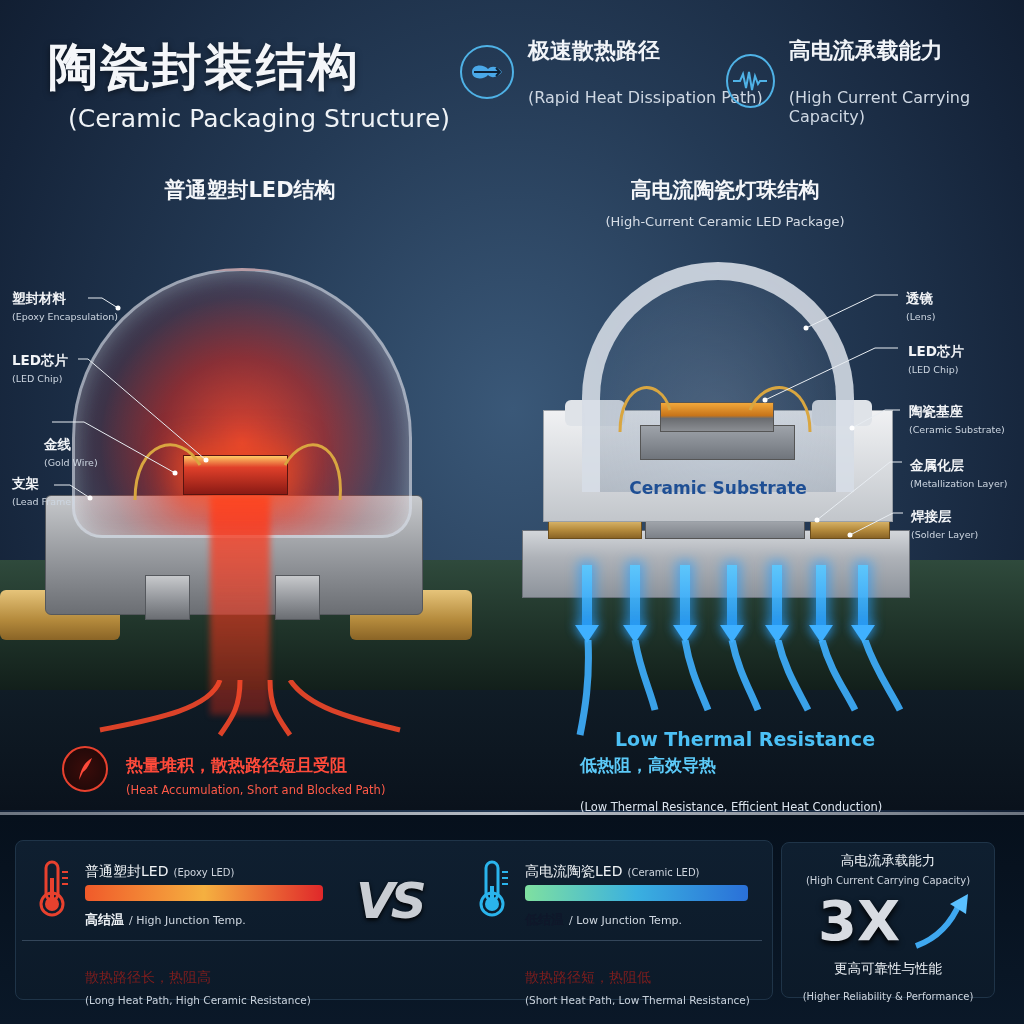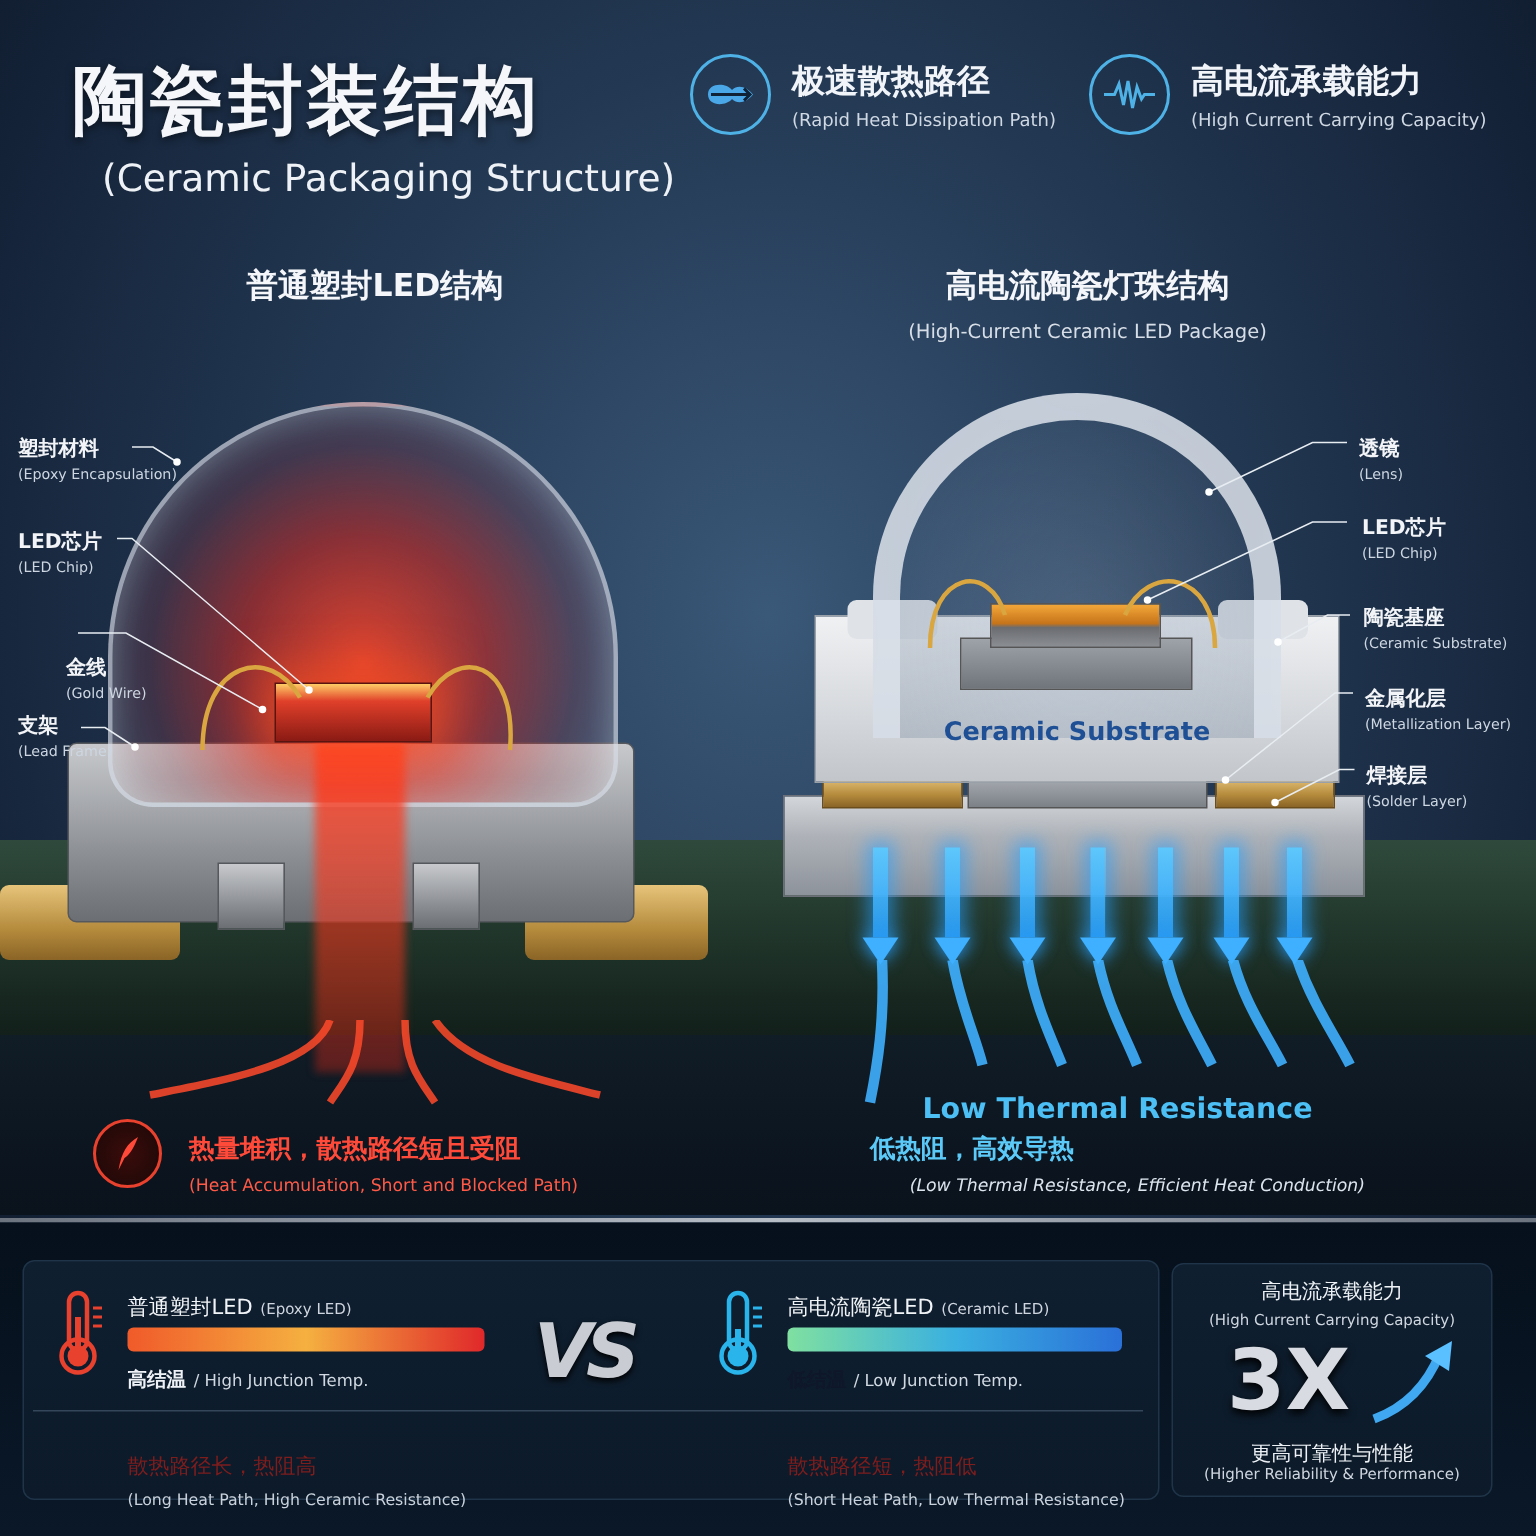--- a/index.html
+++ b/index.html
@@ -11,21 +11,21 @@
     position: relative;
   }
   .abs { position: absolute; }
 
   
   .title-cn { left: 48px; top: 34px; font-size: 50px; font-weight: bold; letter-spacing: 2px; color: #f4f6f9; text-shadow: 0 2px 6px rgba(0,0,0,.5); }
   .title-en { left: 48px; top: 104px; font-size: 25px; color: #eef2f6; margin-left: 20px; }
   .feat { display: flex; align-items: center; }
   .feat-circle { width: 54px; height: 54px; border: 2px solid #4fb2e6; border-radius: 50%; display: flex; align-items: center; justify-content: center; margin-right: 14px; }
   .feat-cn { font-size: 22px; font-weight: bold; color: #f1f4f8; }
-  .feat-en { font-size: 12px; color: #cfd8e3; margin-top: 4px; }
+  .feat-en { font-size: 16px; color: #cfd8e3; margin-top: 22px; }
 
   .sec-title { text-align: center; }
   .sec-cn { font-size: 21px; font-weight: bold; color: #f4f6f9; }
   .sec-en { font-size: 13px; color: #d7dee7; margin-top: 10px; }
 
   
   .lbl-cn { font-size: 13.5px; color: #f2f4f7; font-weight: bold; }
   .lbl-en { font-size: 9.5px; color: #cdd6e1; margin-top: 3px; }
 
   
@@ -45,21 +45,21 @@
   .chip-r { left: 660px; top: 402px; width: 114px; height: 30px; background: linear-gradient(180deg,#f3a83a 0%, #c7741a 45%, #6a6c70 55%, #8b8e93 100%); border: 1px solid #555; }
   .base-r { left: 522px; top: 530px; width: 388px; height: 68px; background: linear-gradient(180deg,#d3d6da 0%, #aeb2b8 40%, #8d939b 100%); border: 1px solid #6b7078; }
   .arrow-b { width: 10px; background: linear-gradient(180deg, rgba(90,200,255,.95), rgba(40,160,255,.9)); box-shadow: 0 0 12px 4px rgba(40,160,255,.6); }
   .arrow-head { width: 0; height: 0; border-left: 12px solid transparent; border-right: 12px solid transparent; border-top: 18px solid #3fb0ff; filter: drop-shadow(0 0 6px #2aa0ff); }
 
   
   .cap-red-cn { font-size: 17px; font-weight: bold; color: #ff4a3a; }
   .cap-red-en { font-size: 11.5px; color: #ff5a48; margin-top: 6px; }
   .cap-blue-title { font-size: 19px; font-weight: bold; color: #4cc0f5; text-align: center; }
   .cap-blue-cn { font-size: 17px; font-weight: bold; color: #5ccaf8; text-align: left; margin-top: 4px; }
-  .cap-blue-en { font-size: 11.5px; color: #dce4ee; text-align: right; margin-top: 6px; font-style: italic; }
+  .cap-blue-en { font-size: 11.5px; color: #dce4ee; text-align: left; margin-top: 23px; }
 
   .divider { left: 0; top: 812px; width: 1024px; height: 3px; background: linear-gradient(90deg,#6c7480,#b8bec6 50%,#6c7480); }
   .bottom-bg { left: 0; top: 815px; width: 1024px; height: 209px; background: linear-gradient(180deg,#06101c,#0a1828); }
 
   .panel { border: 1px solid #1f3448; border-radius: 8px; background: linear-gradient(180deg,#0f1f30,#0c1a29); }
   .bar { height: 16px; border-radius: 4px; }
   .pn-cn { font-size: 14px; color: #f1f4f7; }
   .pn-small { font-size: 10px; color: #cfd6df; }
   .pn-sub { font-size: 13px; font-weight: bold; color: #eef2f6; }
   .pn-sub-en { font-size: 11px; color: #d0d8e1; }
@@ -352,14 +352,14 @@
   <div style="font-size:13.5px;color:#eef2f6;">高电流承载能力</div>
   <div style="font-size:10px;color:#cfd6df;margin-top:5px;">(High Current Carrying Capacity)</div>
 </div>
 <div class="abs three-x" style="left:818px;top:888px;">3X</div>
 <svg class="abs" style="left:912px;top:892px;" width="58" height="58">
   <path d="M4 54 C26 46,40 30,48 10" stroke="#3fa8f0" stroke-width="6" fill="none"></path>
   <polygon points="38,12 56,2 54,22" fill="#5ac0ff"></polygon>
 </svg>
 <div class="abs" style="left:781px;top:960px;width:214px;text-align:center;">
   <div style="font-size:13.5px;color:#eef2f6;">更高可靠性与性能</div>
-  <div style="font-size:10px;color:#cfd6df;margin-top:0;">(Higher Reliability &amp; Performance)</div>
+  <div style="font-size:10px;color:#cfd6df;margin-top:13px;">(Higher Reliability &amp; Performance)</div>
 </div>
 
 </body></html>

